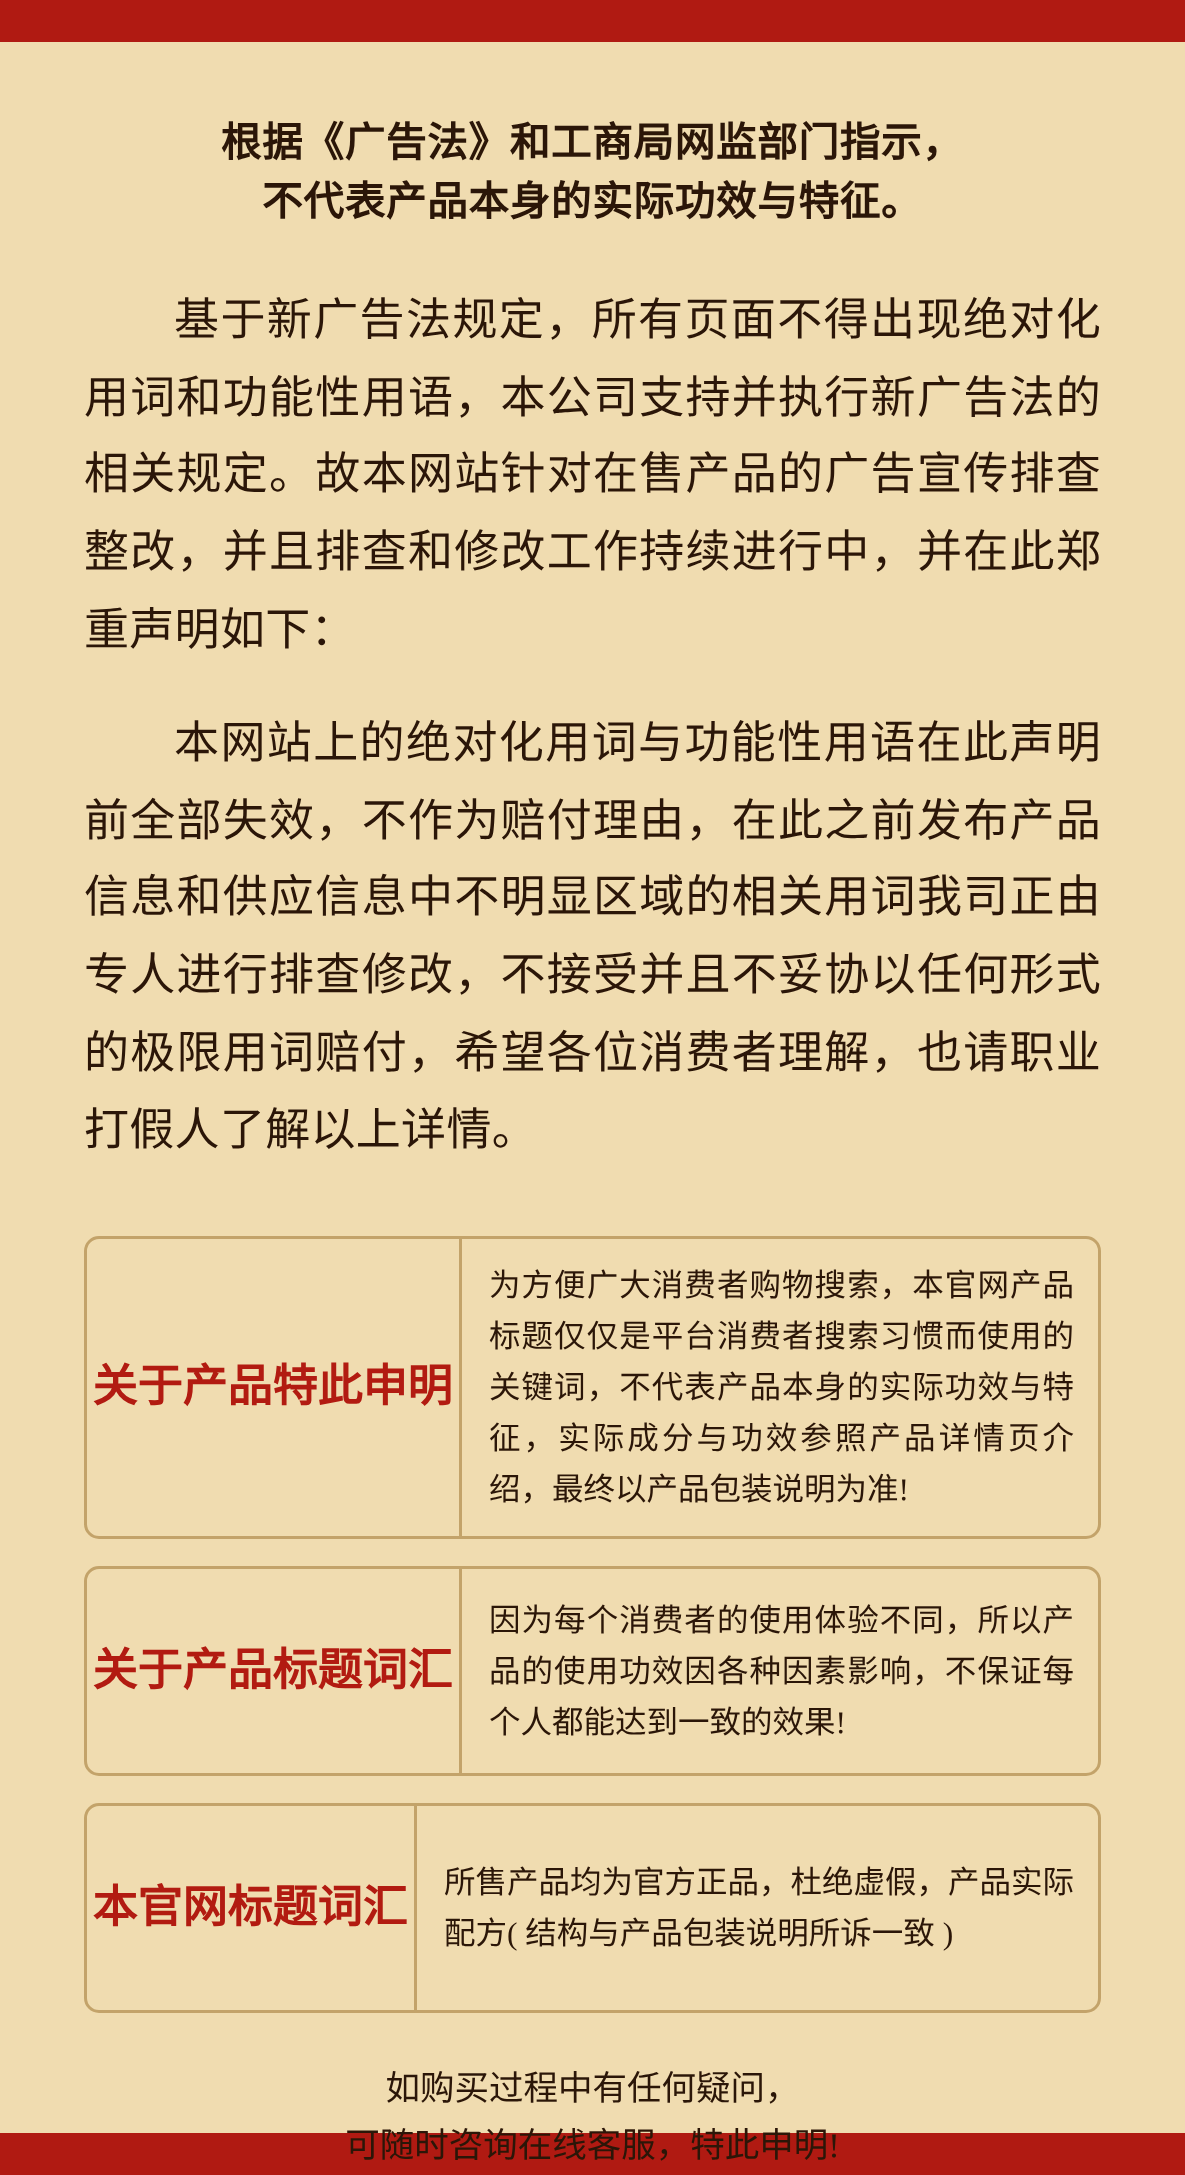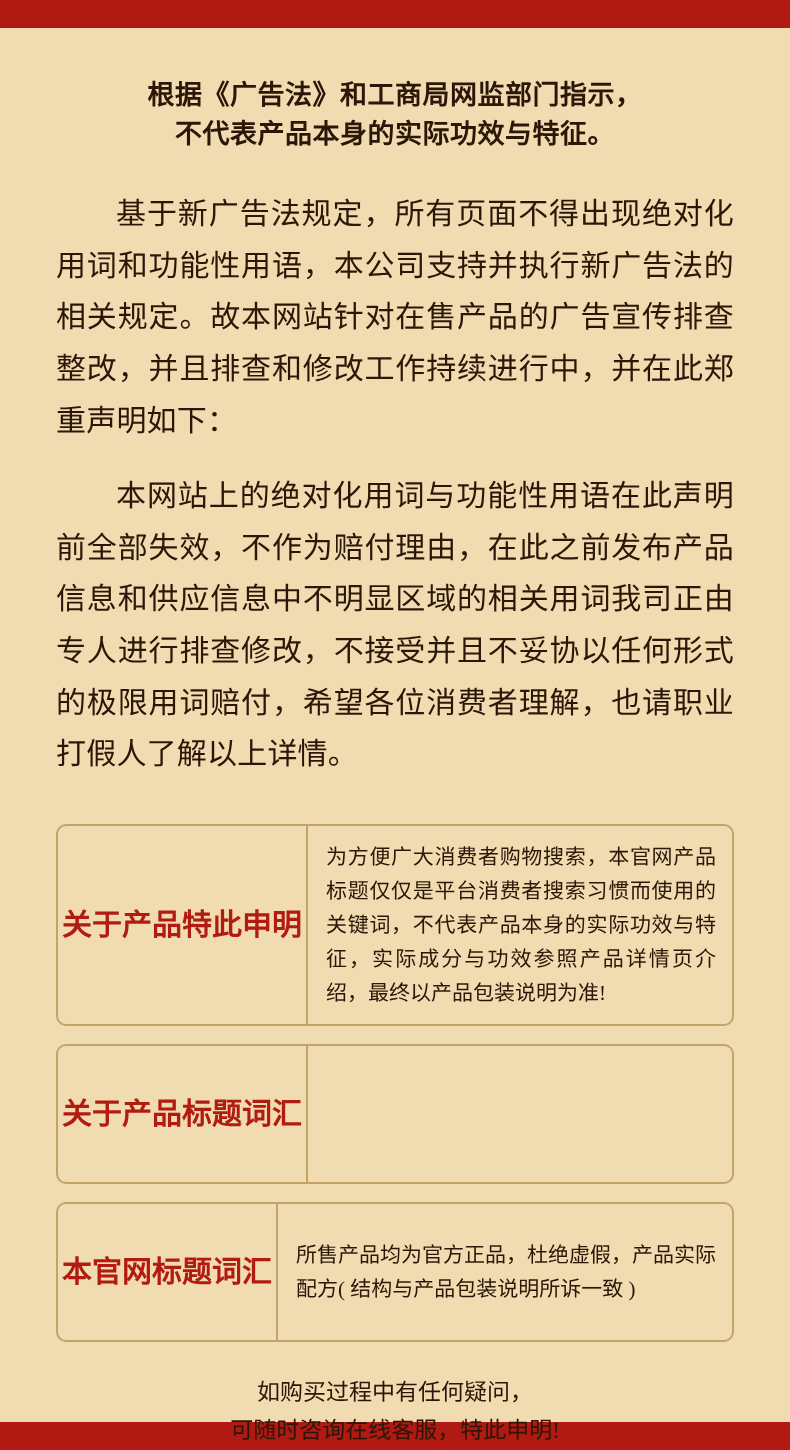--- a/index.html
+++ b/index.html
@@ -130,20 +130,21 @@
           <span>特此申明</span>
         </div>
         <div class="card-body">为方便广大消费者购物搜索，本官网产品标题仅仅是平台消费者搜索习惯而使用的关键词，不代表产品本身的实际功效与特征，实际成分与功效参照产品详情页介绍，最终以产品包装说明为准!</div>
       </div>
 
       <div class="card short">
         <div class="card-label">
           <span>关于产品</span>
           <span>标题词汇</span>
         </div>
+        <div class="card-body">因为每个消费者的使用体验不同，所以产品的使用功效因各种因素影响，不保证每个人都能达到一致的效果!</div>
       </div>
 
       <div class="card short">
         <div class="card-label">
           <span>本官网</span>
           <span>标题词汇</span>
         </div>
         <div class="card-body">所售产品均为官方正品，杜绝虚假，产品实际配方( 结构与产品包装说明所诉一致 )</div>
       </div>
 

